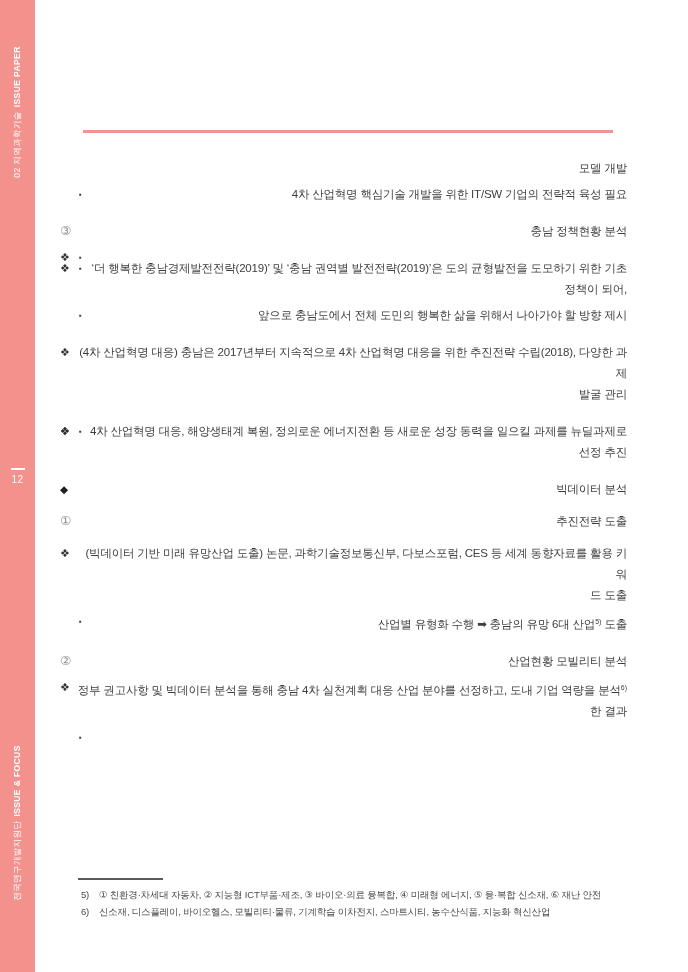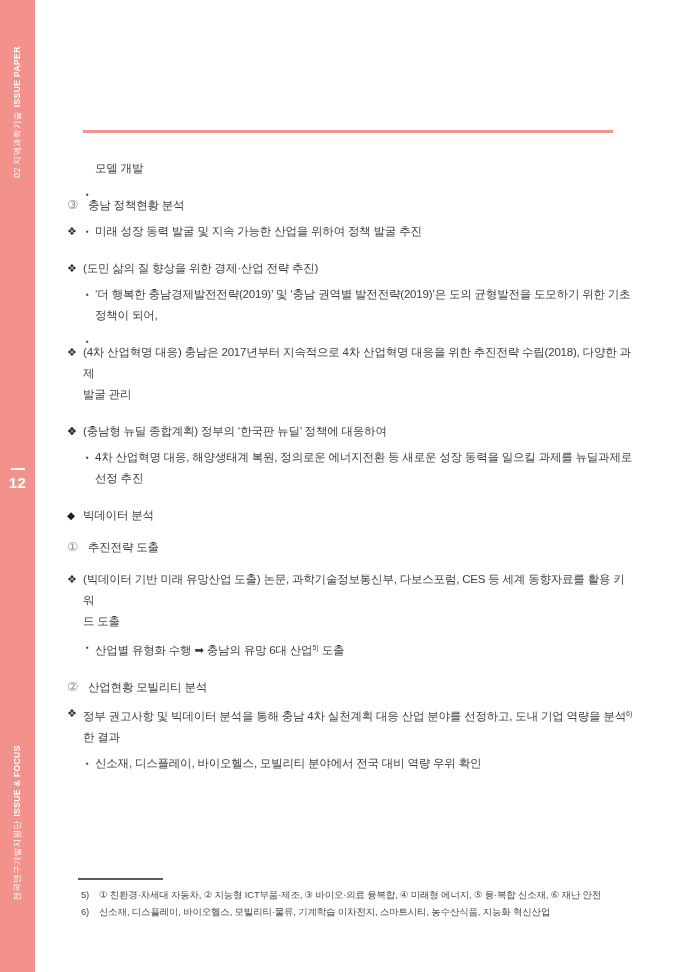--- a/index.html
+++ b/index.html
@@ -17,28 +17,28 @@
   
   .sidebar{position:absolute;left:0;top:0;width:35px;height:972px;background:var(--sidebar);}
   .v-wrap{position:absolute;left:0;width:35px;display:flex;align-items:center;justify-content:center;}
   .v-wrap.top{top:50px;height:124px;}
   .v-wrap.bottom{top:748px;height:150px;}
   .v-text{display:inline-block;transform:rotate(-90deg);white-space:nowrap;color:#fff;
           font-size:8.5px;letter-spacing:.4px;font-weight:500;}
   .v-text .vb{font-weight:700;margin-left:4px;}
   .pagenum-wrap{position:absolute;left:0;top:468px;width:35px;text-align:center;}
   .pagenum-line{width:14px;height:0;border-top:2px solid #fff;margin:0 auto 4px auto;}
-  .pagenum{color:#fff;font-size:15px;font-weight:700;letter-spacing:.5px;}
+  .pagenum{color:#fff;font-size:10px;font-weight:400;letter-spacing:.5px;}
 
   
   .rule{position:absolute;left:83px;top:130px;width:530px;height:3px;background:var(--rule);}
 
   
-  .content{position:absolute;left:67px;top:158px;width:567px;color:var(--text);
-           font-size:11.5px;line-height:21px;letter-spacing:-0.2px;}
+  .content{position:absolute;left:60px;top:158px;width:567px;color:var(--text);
+           font-size:11.5px;line-height:21px;letter-spacing:-0.2px;text-align:right;}
   .item{position:relative;white-space:pre-line;}
   .item .marker{position:absolute;display:inline-block;}
   .t-plain{padding-left:28px;}
   .t-square{padding-left:28px;}
   .t-square .marker{left:19px;top:0;font-size:8px;}
   .t-clover{padding-left:16px;}
   .t-clover .marker{left:0;top:0;font-size:11px;color:#2f2f2f;}
   .t-diamond{padding-left:16px;}
   .t-diamond .marker{left:0;top:0;font-size:10.5px;color:#1f1f1f;}
   .t-circled{padding-left:21px;}
@@ -71,43 +71,43 @@
     </div>
     <div class="v-wrap bottom">
       <span class="v-text"><span>전국연구개발지원단</span><span class="vb">ISSUE &amp; FOCUS</span></span>
     </div>
   </aside>
 
   <div class="rule"></div>
 
   <main class="content">
       <div class="item t-plain g-none"><span>모델 개발</span></div>
-      <div class="item t-square g-s"><span class="marker">▪</span></div>
+      <div class="item t-square g-s"><span class="marker">▪</span><span>4차 산업혁명 핵심기술 개발을 위한 IT/SW 기업의 전략적 육성 필요</span></div>
       <div class="item t-circled g-l"><span class="marker">③</span><span>충남 정책현황 분석</span></div>
       <div class="item t-clover g-s"><span class="marker">❖</span></div>
-      <div class="item t-square g-s"><span class="marker">▪</span><span>미래 성장 동력 발굴 및 지속 가능한 산업을 위하여 정책 발굴 추진</span></div>
-      <div class="item t-clover g-l"><span class="marker">❖</span><span>(도민 삶의 질 향상을 위한 경제·산업 전략 추진)</span></div>
+      <div class="item t-square g-s"><span class="marker">▪</span></div>
+      <div class="item t-clover g-l"><span class="marker">❖</span></div>
       <div class="item t-square g-s"><span class="marker">▪</span><span>‘더 행복한 충남경제발전전략(2019)’ 및 ‘충남 권역별 발전전략(2019)’은 도의 균형발전을 도모하기 위한 기초
 정책이 되어,</span></div>
-      <div class="item t-square g-s"><span class="marker">▪</span></div>
+      <div class="item t-square g-s"><span class="marker">▪</span><span>앞으로 충남도에서 전체 도민의 행복한 삶을 위해서 나아가야 할 방향 제시</span></div>
       <div class="item t-clover g-l"><span class="marker">❖</span><span>(4차 산업혁명 대응) 충남은 2017년부터 지속적으로 4차 산업혁명 대응을 위한 추진전략 수립(2018), 다양한 과제
 발굴 관리</span></div>
       <div class="item t-clover g-l"><span class="marker">❖</span></div>
-      <div class="item t-clover g-l"><span class="marker">❖</span><span>(충남형 뉴딜 종합계획) 정부의 ‘한국판 뉴딜’ 정책에 대응하여</span></div>
+      <div class="item t-clover g-l"><span class="marker">❖</span></div>
       <div class="item t-square g-s"><span class="marker">▪</span><span>4차 산업혁명 대응, 해양생태계 복원, 정의로운 에너지전환 등 새로운 성장 동력을 일으킬 과제를 뉴딜과제로
 선정 추진</span></div>
       <div class="item t-diamond g-l"><span class="marker">◆</span><span>빅데이터 분석</span></div>
       <div class="item t-circled g-m"><span class="marker">①</span><span>추진전략 도출</span></div>
       <div class="item t-clover g-m"><span class="marker">❖</span><span>(빅데이터 기반 미래 유망산업 도출) 논문, 과학기술정보통신부, 다보스포럼, CES 등 세계 동향자료를 활용 키워
 드 도출</span></div>
       <div class="item t-square g-s"><span class="marker">▪</span><span>산업별 유형화 수행 ➡ 충남의 유망 6대 산업</span><sup>5)</sup><span> 도출</span></div>
       <div class="item t-circled g-l"><span class="marker">②</span><span>산업현황 모빌리티 분석</span></div>
       <div class="item t-clover g-s"><span class="marker">❖</span><span>정부 권고사항 및 빅데이터 분석을 통해 충남 4차 실천계획 대응 산업 분야를 선정하고, 도내 기업 역량을 분석</span><sup>6)</sup><span>
 한 결과</span></div>
-      <div class="item t-square g-s"><span class="marker">▪</span><span>신소재, 디스플레이, 바이오헬스, 모빌리티 분야에서 전국 대비 역량 우위 확인</span></div>
+      <div class="item t-square g-s"><span class="marker">▪</span></div>
     </main>
 
   <footer class="footnotes">
     <div class="fn-rule"></div>
     <div class="fn-list">
         <div class="fn-line">
           <span class="fn-num">5)</span>
           <span class="fn-text">① 친환경·차세대 자동차, ② 지능형 ICT부품·제조, ③ 바이오·의료 융복합, ④ 미래형 에너지, ⑤ 융·복합 신소재, ⑥ 재난 안전</span>
         </div>
         <div class="fn-line">

